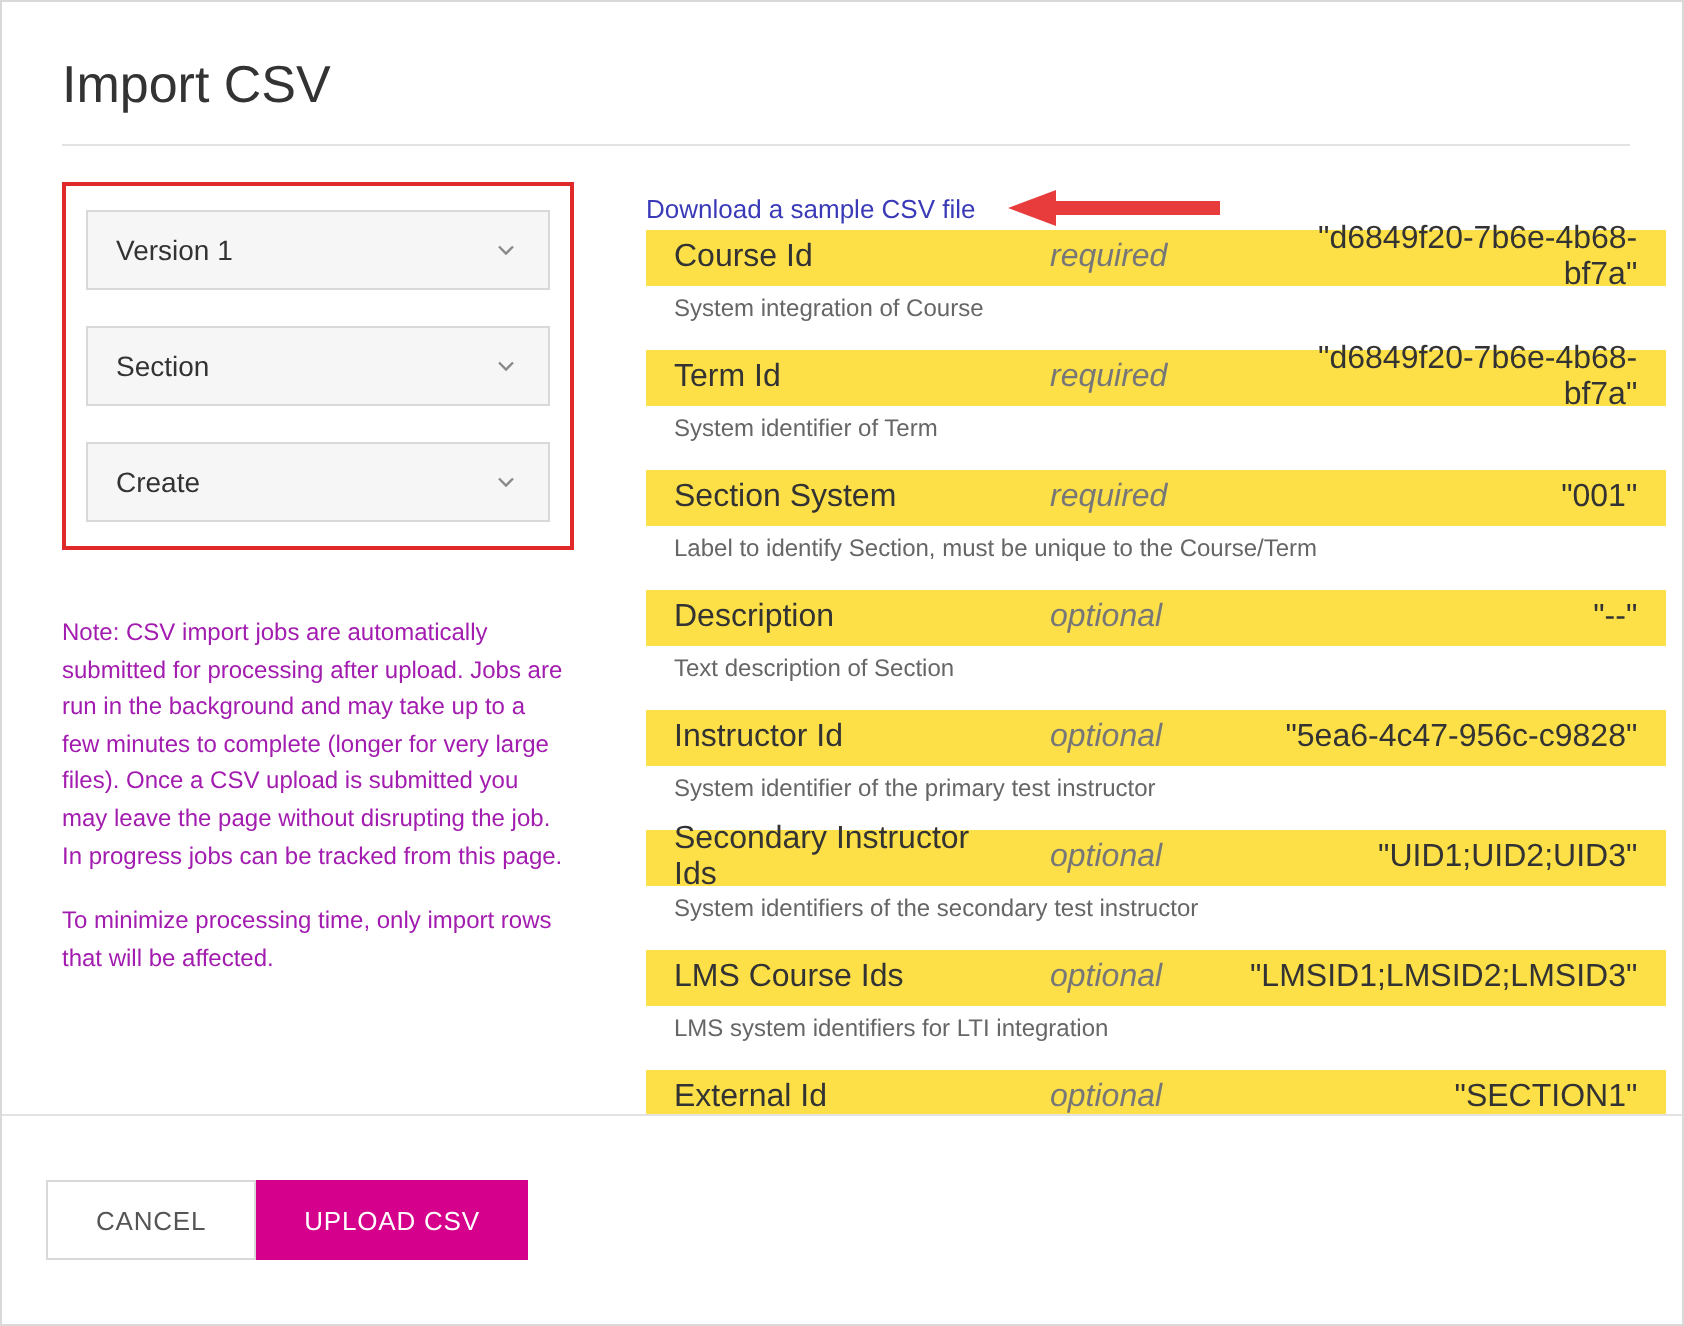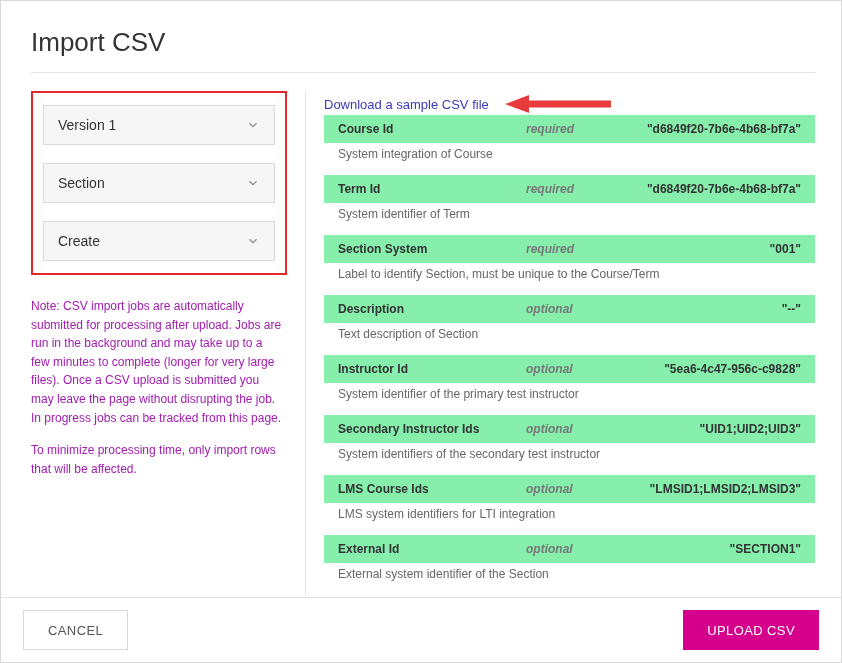--- a/index.html
+++ b/index.html
@@ -48,21 +48,21 @@
     margin: 0 18px 0 18px;
     min-height: 440px;
   }
   .right-col {
     flex: 1 1 auto;
     padding-top: 2px;
   }
   .highlight-box {
     border: 2px solid #e02929;
     padding: 12px 10px 12px 10px;
-    margin-bottom: 22px;
+    margin-bottom: 32px;
   }
   .dropdown {
     display: flex;
     align-items: center;
     justify-content: space-between;
     border: 1px solid #d9d9d9;
     background: #f6f6f6;
     height: 40px;
     padding: 0 14px;
     margin-bottom: 18px;
@@ -91,25 +91,24 @@
     cursor: pointer;
   }
   .arrow-wrap {
     margin-left: 14px;
   }
   .field-block {
     margin-bottom: 6px;
   }
   .field-row {
     display: flex;
-    background: #86efac;
-    font-size: 12px;
+    background: #fde047;
+    font-size: 16px;
     height: 28px;
     align-items: center;
-    font-weight: bold;
   }
   .field-name {
     flex: 0 0 176px;
     padding-left: 14px;
     color: #333;
   }
   .field-req {
     flex: 0 0 100px;
     font-style: italic;
     color: #777;
@@ -121,23 +120,22 @@
     padding-right: 14px;
     color: #333;
   }
   .field-desc {
     font-size: 12px;
     color: #666;
     padding: 4px 0 8px 14px;
   }
   .footer {
     border-top: 1px solid #e3e3e3;
-    padding: 12px 22px;
-    display: flex;
-    justify-content: space-between;
+    padding: 32px 22px;
+    display: flex;
     align-items: center;
   }
   .btn {
     height: 40px;
     padding: 0 24px;
     font-size: 13px;
     letter-spacing: 0.4px;
     border: none;
     cursor: pointer;
     display: inline-flex;

